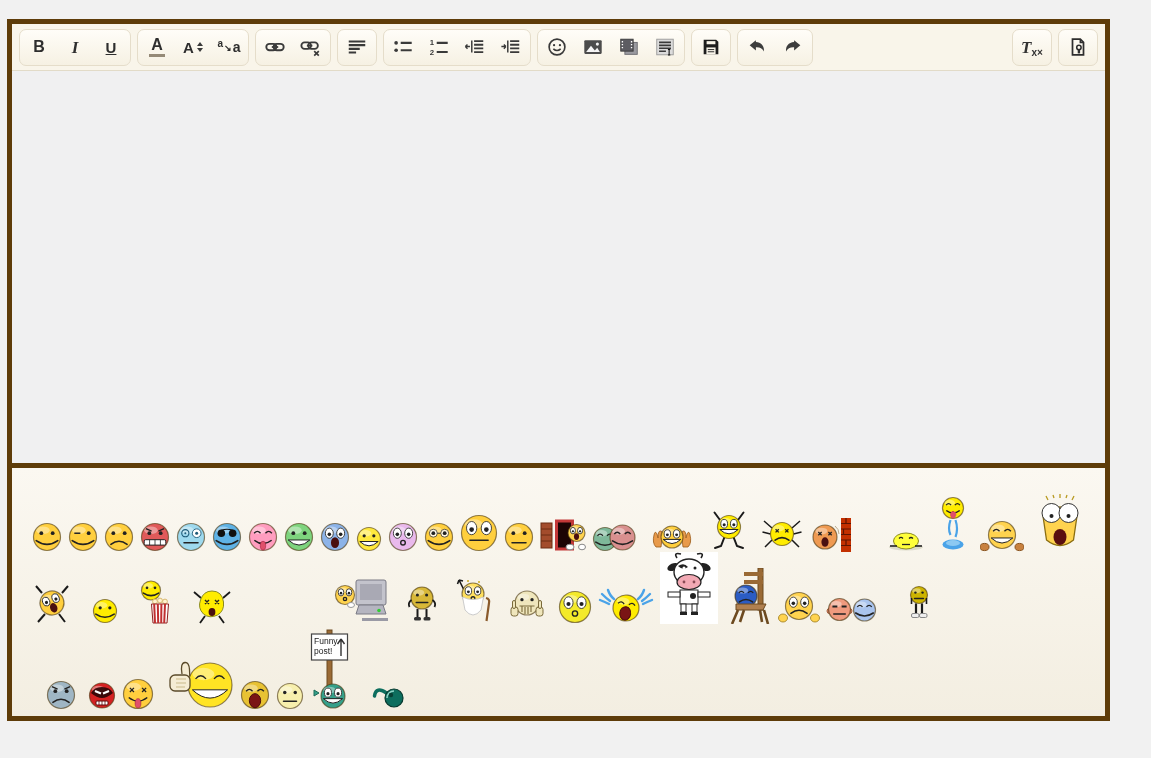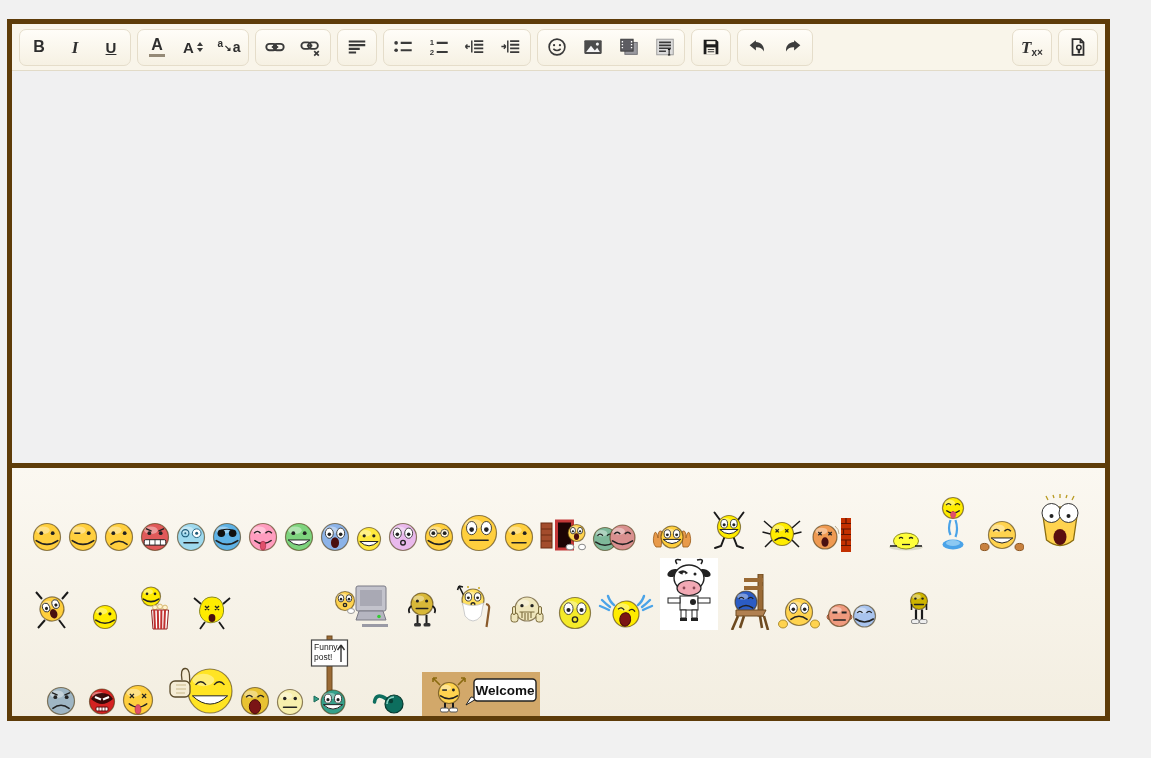--- a/index.html
+++ b/index.html
@@ -28,21 +28,21 @@
   .cc .cc-s{font-size:10px;transform:translateY(-5px)}
   .cc .cc-ar{font-size:9px;transform:translateY(-1px);margin:0 1px}
   .gtx{display:inline-flex;align-items:flex-start}
   .gtx i{font-family:"Liberation Serif",serif;font-size:17px;font-weight:bold}
   .gtx sub{font-size:10px;font-weight:bold;transform:translateY(9px)}
   
   .content-area{flex:1 1 auto;background:var(--content-bg,#f0f0f1)}
   .panel-divider{height:5px;flex:0 0 5px;background:var(--frame-border,#5e3c09)}
   .emoticon-panel{flex:0 0 248px;height:248px;box-sizing:border-box;background:linear-gradient(var(--panel-bg-top,#fbf8f1),var(--panel-bg-bottom,#f3eee1));
     padding:26px 8px 0 20px;overflow:hidden}
-  .emo-row{display:flex;align-items:flex-end;column-gap:6px;margin-bottom:6px}
+  .emo-row{display:flex;align-items:flex-end;column-gap:6px;}
   .emo-row:nth-child(2){margin-bottom:4px}
   .emo{display:inline-flex;cursor:pointer}
   .emo svg{display:block}
 </style>
 </head>
 <body>
 
 <div class="editor-frame">
   <div class="toolbar" id="toolbar">
       <div class="tb-group">
@@ -802,32 +802,15 @@
           </svg>
         </span>
         <span class="emo" style="margin-left: 10px;">
           <svg width="34" height="26" viewBox="0 0 34 26">
             <path d="M14.5 9Q4 2 2.5 12" fill="none" stroke="#0d6e5e" stroke-width="3.5" stroke-linecap="round"></path>
             <circle cx="22" cy="14" r="9" fill="#0d6e5e" stroke="#06392f" stroke-width="1.2"></circle>
             <path d="M22 7a7 7 0 0 0-7 7" stroke="#8fd4c6" stroke-width="1.6" fill="none"></path>
             <circle cx="19" cy="11" r="2.2" fill="#083f35"></circle>
           </svg>
         </span>
-        <span class="emo" style="margin-left: 10px;">
-          <svg width="118" height="44" viewBox="0 0 118 44">
-            <rect width="118" height="44" fill="#d2a86a"></rect>
-            <path d="M18 13 11 6m0 0v4M11 6h4 M36 13 43 6m0 0v4M43 6h-4" stroke="#8a6a10" stroke-width="1.6" fill="none"></path>
-            <circle cx="27" cy="21" r="10.5" fill="#ffd34f" stroke="rgba(70,50,10,.6)" stroke-width="1.2"></circle>
-            <ellipse cx="23.85" cy="15.75" rx="5.25" ry="2.9400000000000004" fill="#fff" opacity=".38"></ellipse>
-            <path d="M20.238 18.06 h4.704000000000001" stroke="#222" stroke-width="1.5"></path>
-            <circle cx="31.41" cy="18.06" r="1.4700000000000002" fill="#222"></circle>
-            <path d="M18.6 23.835 q8.4 5.775 16.8 0" fill="none" stroke="#222" stroke-width="1.6" stroke-linecap="round"></path>
-            <path d="M23 31v5 M31 31v5" stroke="#1a1a1a" stroke-width="2"></path>
-            <rect x="18.5" y="36" width="8" height="4" rx="1.5" fill="#fff" stroke="#555"></rect>
-            <rect x="27.5" y="36" width="8" height="4" rx="1.5" fill="#fff" stroke="#555"></rect>
-            <path d="M56 26l-12 7 5-8z" fill="#fff" stroke="#222"></path>
-            <rect x="52" y="7" width="62" height="22" rx="3.5" fill="#fff" stroke="#222" stroke-width="1.4"></rect>
-            <text x="83" y="23" text-anchor="middle" font-size="13.5" font-weight="bold" fill="#111" font-family="Liberation Sans, sans-serif">Welcome</text>
-          </svg>
-        </span>
       </div>
     </div>
 </div>
 
 </body></html>

